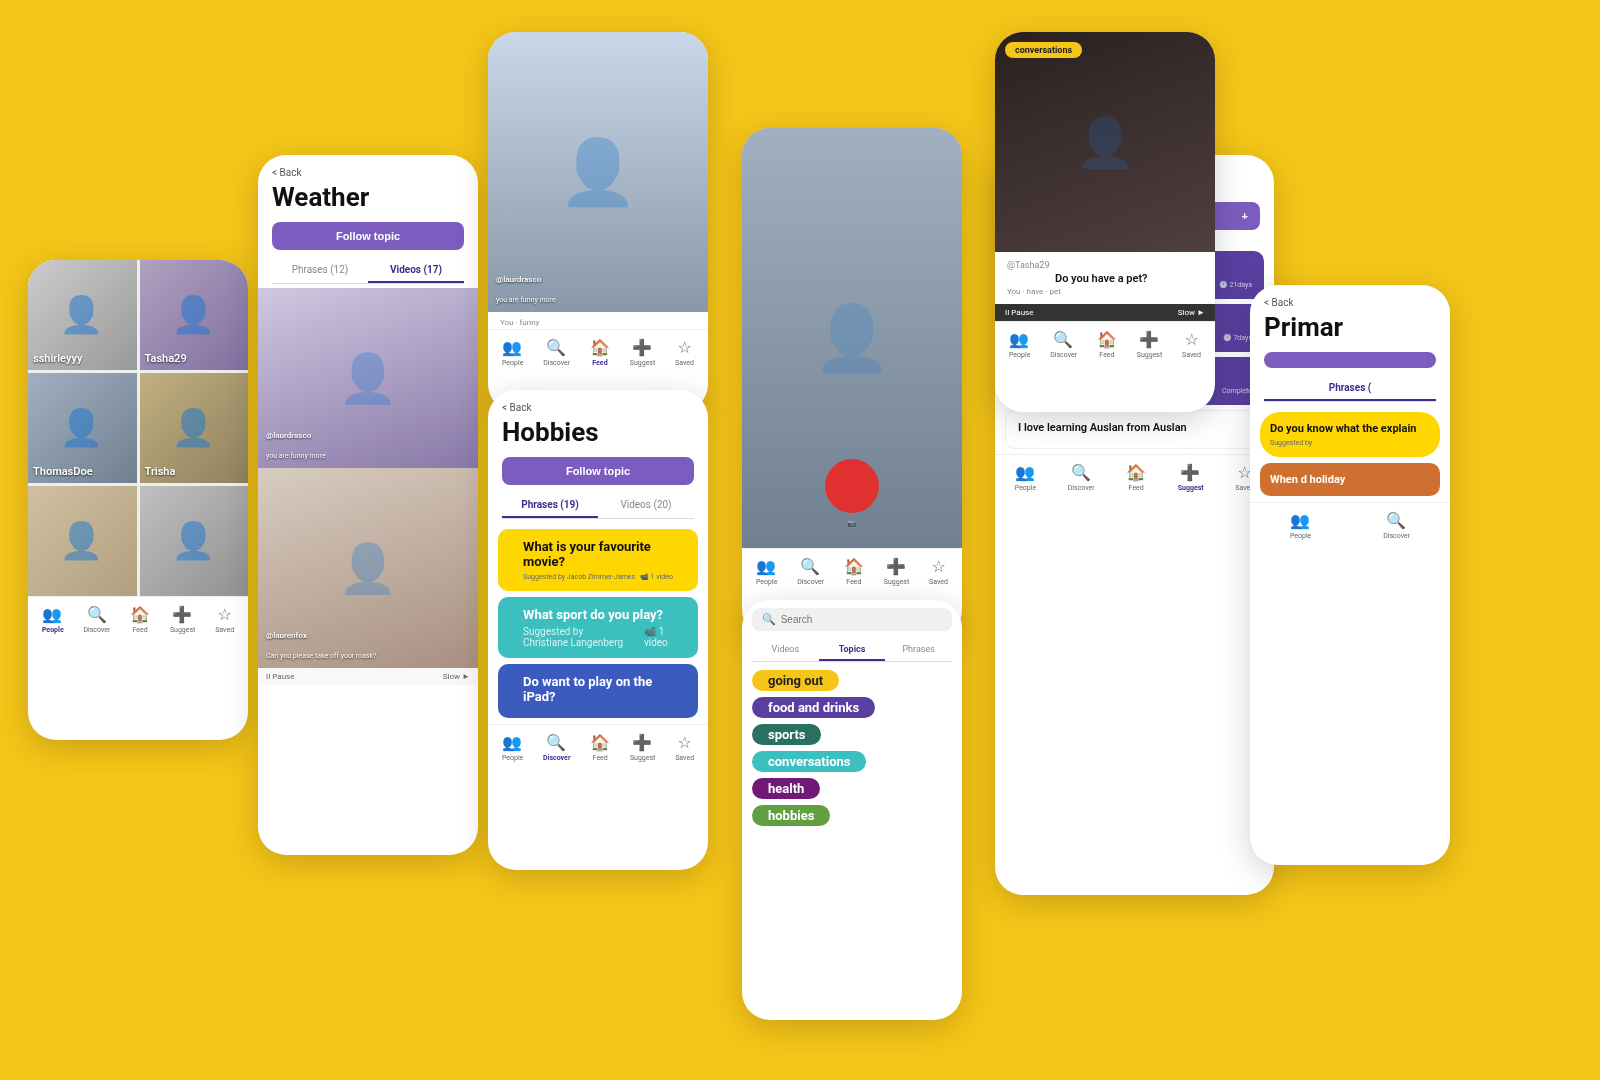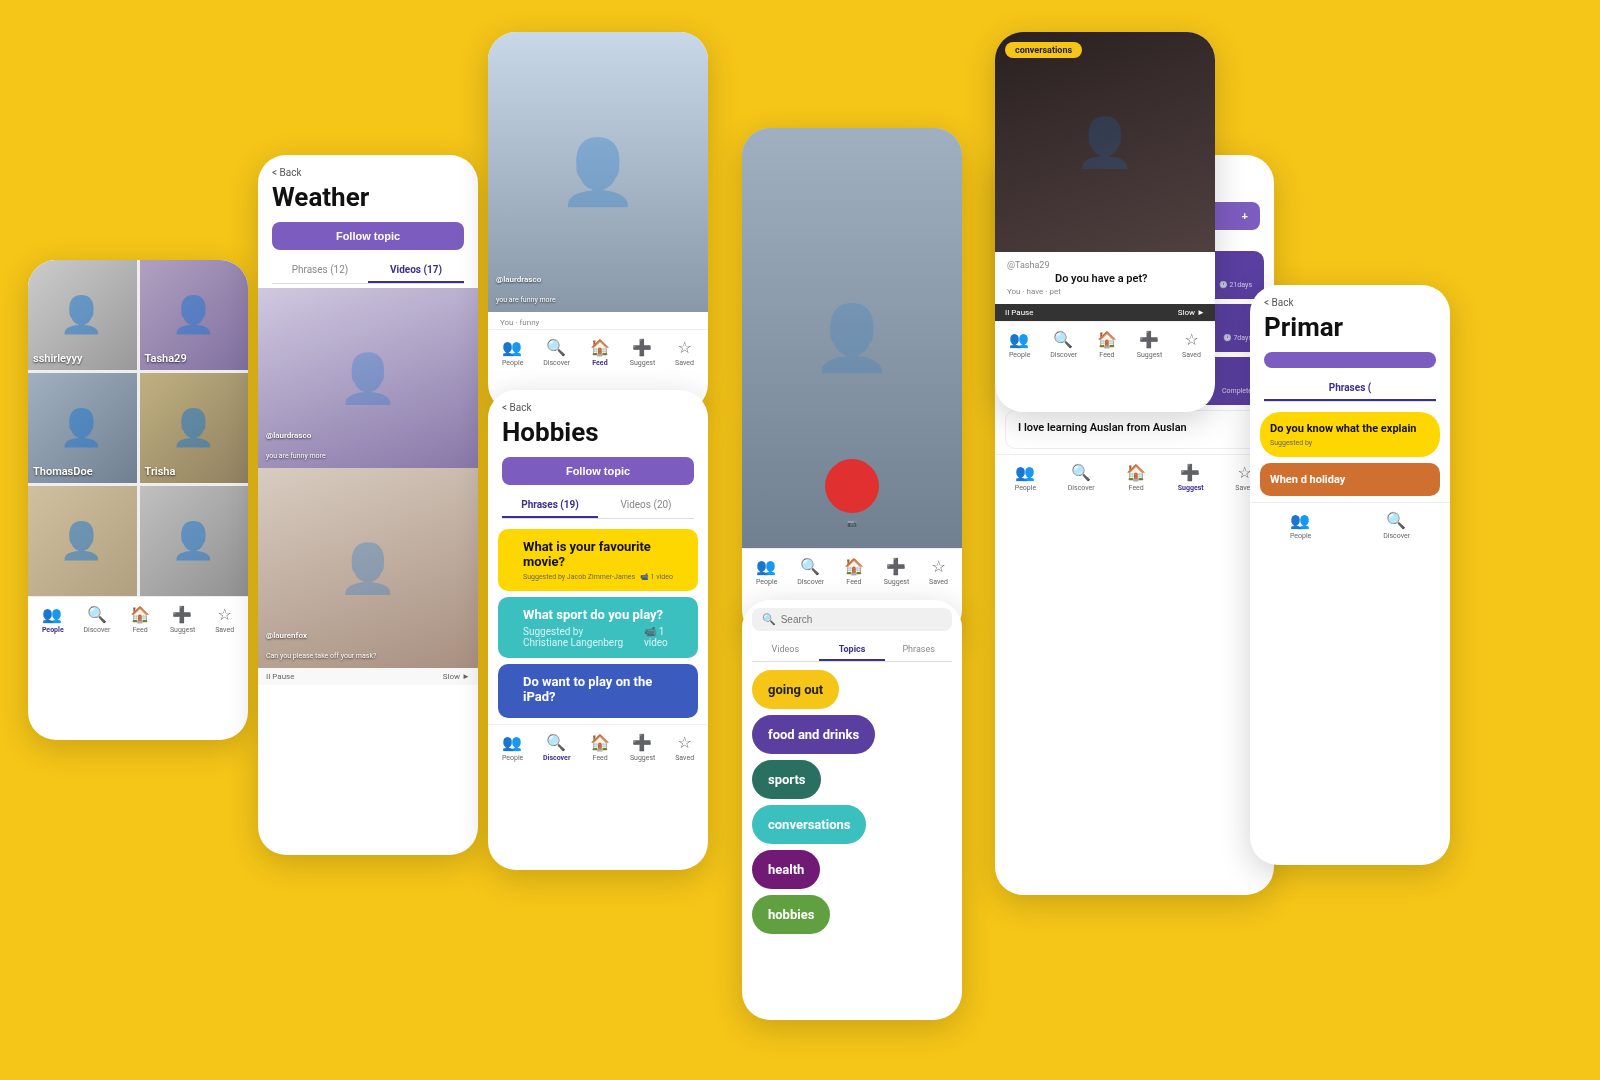--- a/index.html
+++ b/index.html
@@ -308,21 +308,21 @@
       font-weight: 700;
     }
     .topic-pills {
       padding: 0 10px;
       display: flex;
       flex-direction: column;
       gap: 6px;
     }
     .pill {
       display: inline-block;
-      padding: 12px 16px;
+      padding: 3px 16px;
       border-radius: 20px;
       font-size: 13px;
       font-weight: 700;
       cursor: pointer;
       align-self: flex-start;
     }
     .pill-yellow { background: #f5c518; color: #222; }
     .pill-purple { background: #5a3fa0; color: white; }
     .pill-dark-teal { background: #2a7060; color: white; }
     .pill-teal { background: #3cbfbf; color: white; }

